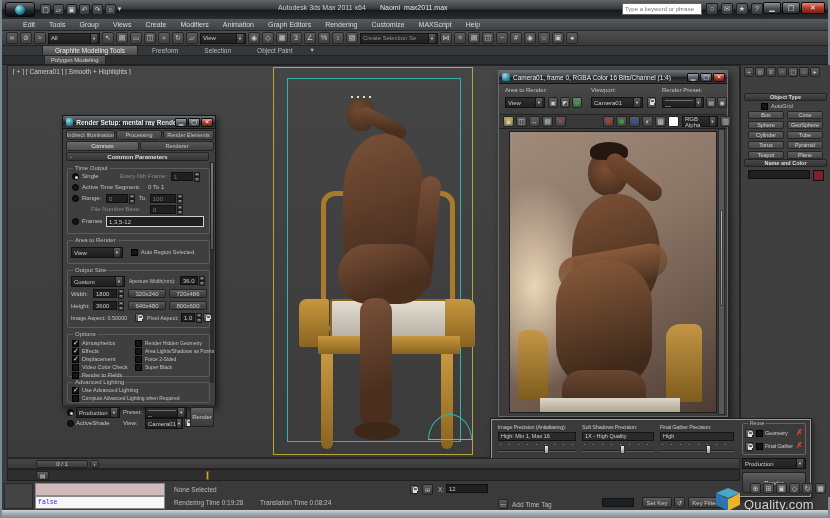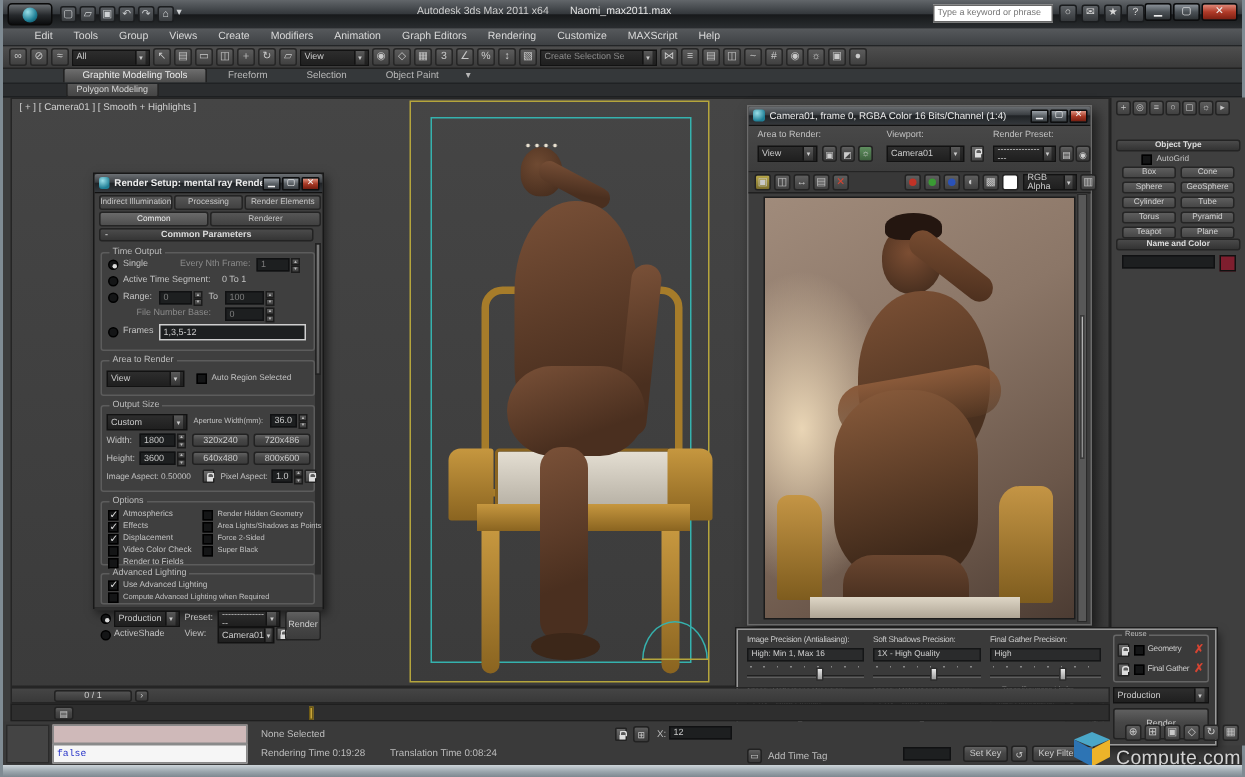--- a/index.html
+++ b/index.html
@@ -615,16 +615,16 @@
       <span class="ni">◇</span>
       <span class="ni">↻</span>
       <span class="ni">▦</span>
     </div>
 
   <div class="cube">
     <div class="f" style="left:2px;top:2px;width:24px;height:10px;background:#4aa7c8;clip-path:polygon(50% 0,100% 50%,50% 100%,0 50%);"></div>
     <div class="f" style="left:2px;top:7px;width:12px;height:18px;background:#2d74b4;clip-path:polygon(0 0,100% 35%,100% 100%,0 65%);"></div>
     <div class="f" style="left:14px;top:7px;width:12px;height:18px;background:#ecb32a;clip-path:polygon(0 35%,100% 0,100% 65%,0 100%);"></div>
   </div>
-  <span class="wmtext">Compute.com</span>
+  <span class="wmtext">Quality.com</span>
 
   <div id="brframe" class="abs"></div>
 </div>
 
 </body></html>

